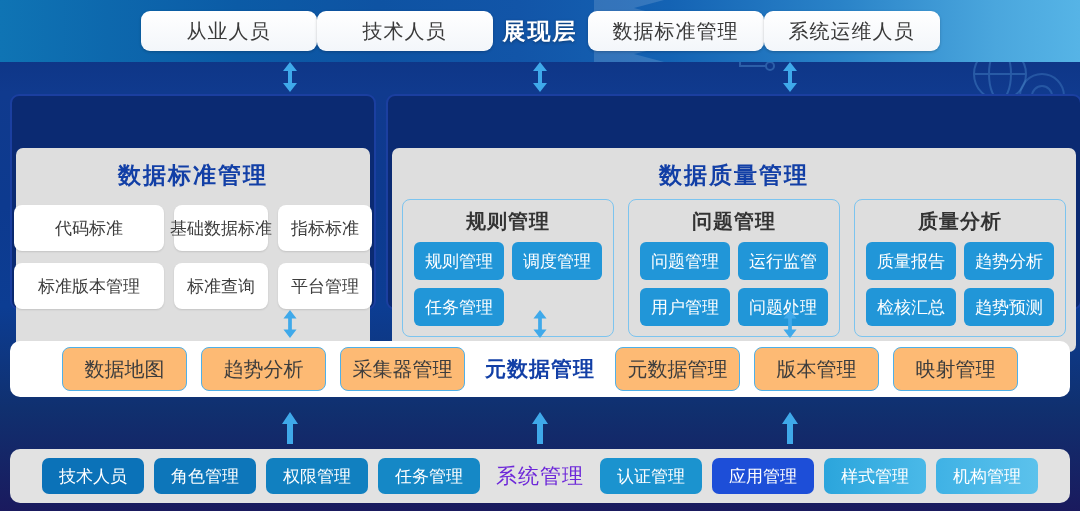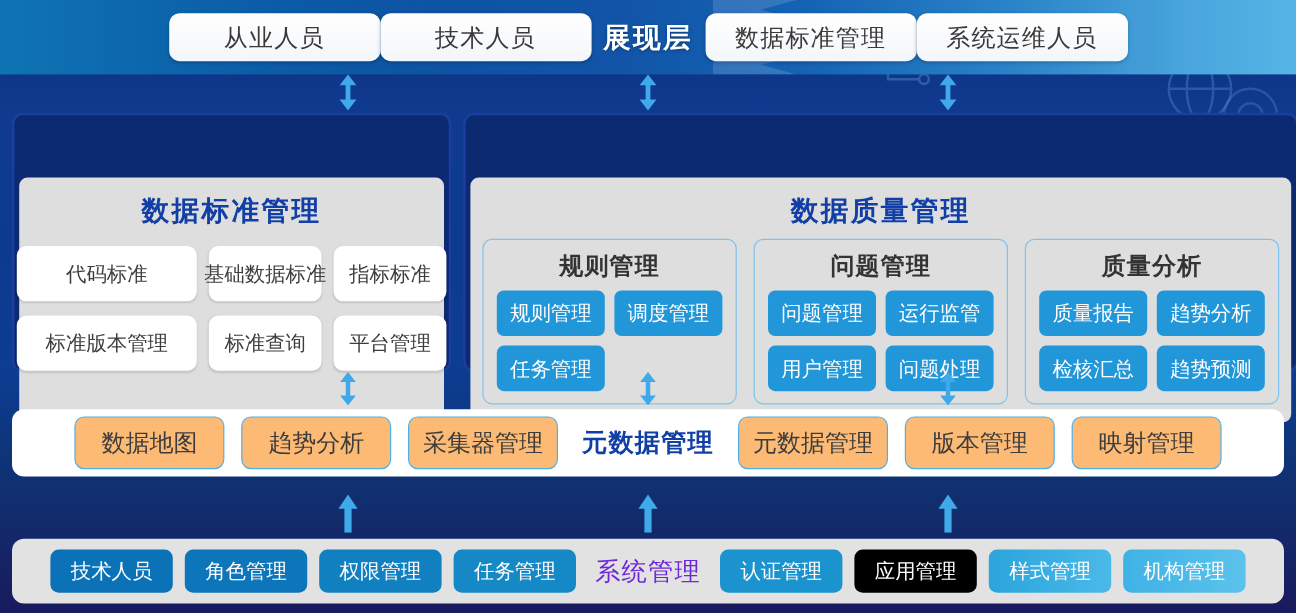--- a/index.html
+++ b/index.html
@@ -325,18 +325,18 @@
     </svg>
   </div>
 
   <div class="row-sys">
     <div class="sys-btn" style="background:#0b72b8">技术人员</div>
     <div class="sys-btn" style="background:#0d76ba">角色管理</div>
     <div class="sys-btn" style="background:#1180c0">权限管理</div>
     <div class="sys-btn" style="background:#1588c6">任务管理</div>
     <div class="sys-title">系统管理</div>
     <div class="sys-btn" style="background:#1b93cf">认证管理</div>
-    <div class="sys-btn" style="background:#000000">应用管理</div>
+    <div class="sys-btn" style="background:#1d4ed8">应用管理</div>
     <div class="sys-btn" style="background:linear-gradient(90deg,#2ba5dc,#4ab9e8)">样式管理</div>
     <div class="sys-btn" style="background:linear-gradient(90deg,#3fb2e5,#5cc2ec)">机构管理</div>
   </div>
 
 </div>
 
 </body></html>

